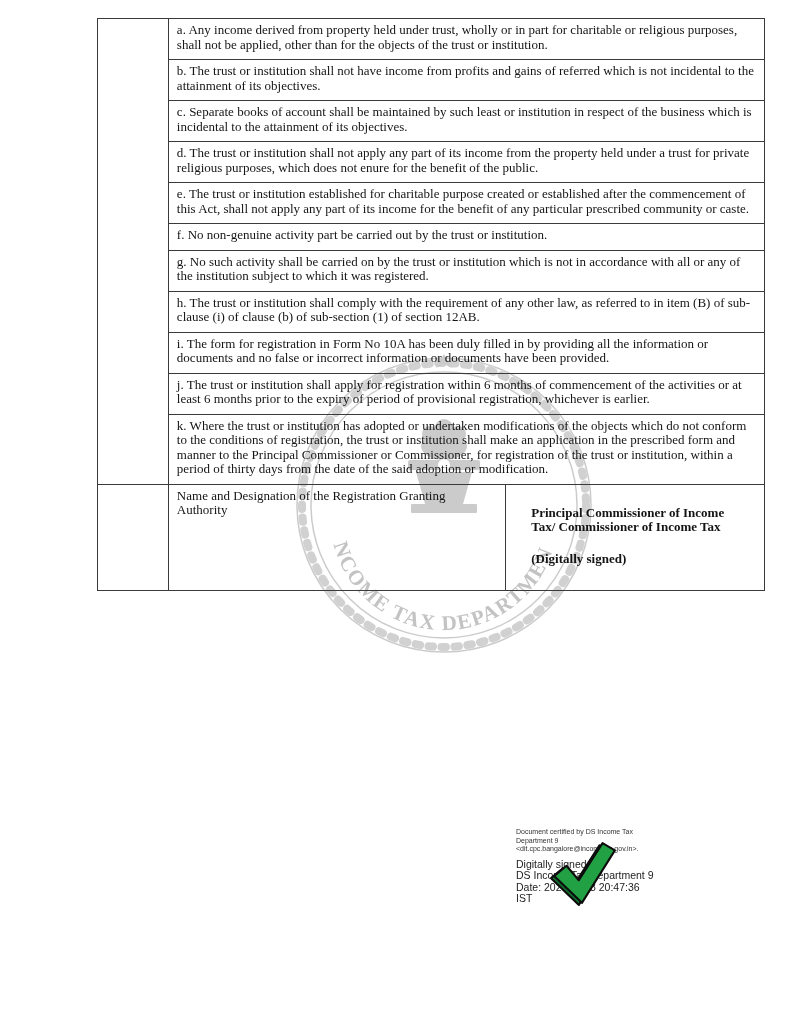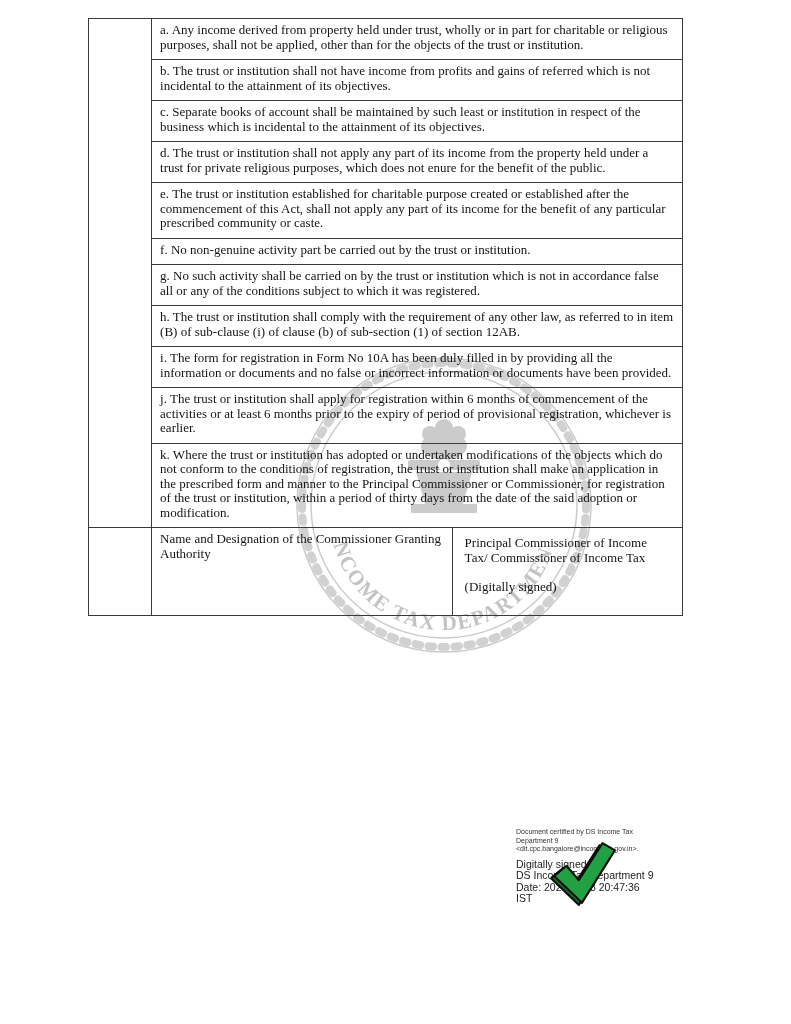--- a/index.html
+++ b/index.html
@@ -12,36 +12,36 @@
     overflow:hidden;
     margin:0 auto;
   }
   
   .watermark{
     position:absolute;left:293px;top:354px;width:302px;height:302px;
     z-index:0;opacity:.85;
   }
   
   .cert-table{
-    position:absolute;left:88px;top:18px;width:595px;
+    position:absolute;left:97px;top:18px;width:668px;
     border-collapse:collapse;
     z-index:1;
     table-layout:fixed;
     background:transparent;
   }
   .cert-table td{
     border:1px solid #3a3a3a;
     vertical-align:top;
     padding:4px 8px 7px 8px;
     font-size:13px;
     line-height:14.5px;
     color:#141414;
   }
   .cert-table td.left-col{padding:0;}
-  .cert-table td.value-cell div{margin:4px;}
+  .cert-table td.value-cell div{margin:17px;font-weight:bold;}
   .signed-note{margin-top:15px !important;}
   .authority-row td{height:76px;}
   
   .sig-block{
     position:absolute;left:516px;top:828px;width:200px;
     font-family:"Liberation Sans", sans-serif;
     color:#2a2a2a;z-index:2;
   }
   .sig-small{font-size:7px;line-height:8.5px;width:130px;color:#333;}
   .sig-main{margin-top:5px;font-size:10.5px;line-height:11.5px;color:#222;}
@@ -98,37 +98,37 @@
       <tr>
           <td colspan="2">d. The trust or institution shall not apply any part of its income from the property held under a trust for private religious purposes, which does not enure for the benefit of the public.</td>
         </tr>
       <tr>
           <td colspan="2">e. The trust or institution established for charitable purpose created or established after the commencement of this Act, shall not apply any part of its income for the benefit of any particular prescribed community or caste.</td>
         </tr>
       <tr>
           <td colspan="2">f. No non-genuine activity part be carried out by the trust or institution.</td>
         </tr>
       <tr>
-          <td colspan="2">g. No such activity shall be carried on by the trust or institution which is not in accordance false all or any of the conditions subject to which it was registered.</td>
+          <td colspan="2">g. No such activity shall be carried on by the trust or institution which is not in accordance with all or any of the institution subject to which it was registered.</td>
         </tr>
       <tr>
           <td colspan="2">h. The trust or institution shall comply with the requirement of any other law, as referred to in item (B) of sub-clause (i) of clause (b) of sub-section (1) of section 12AB.</td>
         </tr>
       <tr>
           <td colspan="2">i. The form for registration in Form No 10A has been duly filled in by providing all the information or documents and no false or incorrect information or documents have been provided.</td>
         </tr>
       <tr>
           <td colspan="2">j. The trust or institution shall apply for registration within 6 months of commencement of the activities or at least 6 months prior to the expiry of period of provisional registration, whichever is earlier.</td>
         </tr>
       <tr>
           <td colspan="2">k. Where the trust or institution has adopted or undertaken modifications of the objects which do not conform to the conditions of registration, the trust or institution shall make an application in the prescribed form and manner to the Principal Commissioner or Commissioner, for registration of the trust or institution, within a period of thirty days from the date of the said adoption or modification.</td>
         </tr>
       <tr class="authority-row">
         <td class="left-col"></td>
-        <td>Name and Designation of the Commissioner Granting Authority</td>
+        <td>Name and Designation of the Registration Granting Authority</td>
         <td class="value-cell">
           <div>Principal Commissioner of Income Tax/ Commissioner of Income Tax</div>
           <div class="signed-note">(Digitally signed)</div>
         </td>
       </tr>
     </tbody>
   </table>
 
   <div class="sig-block">
     <div class="sig-small">

